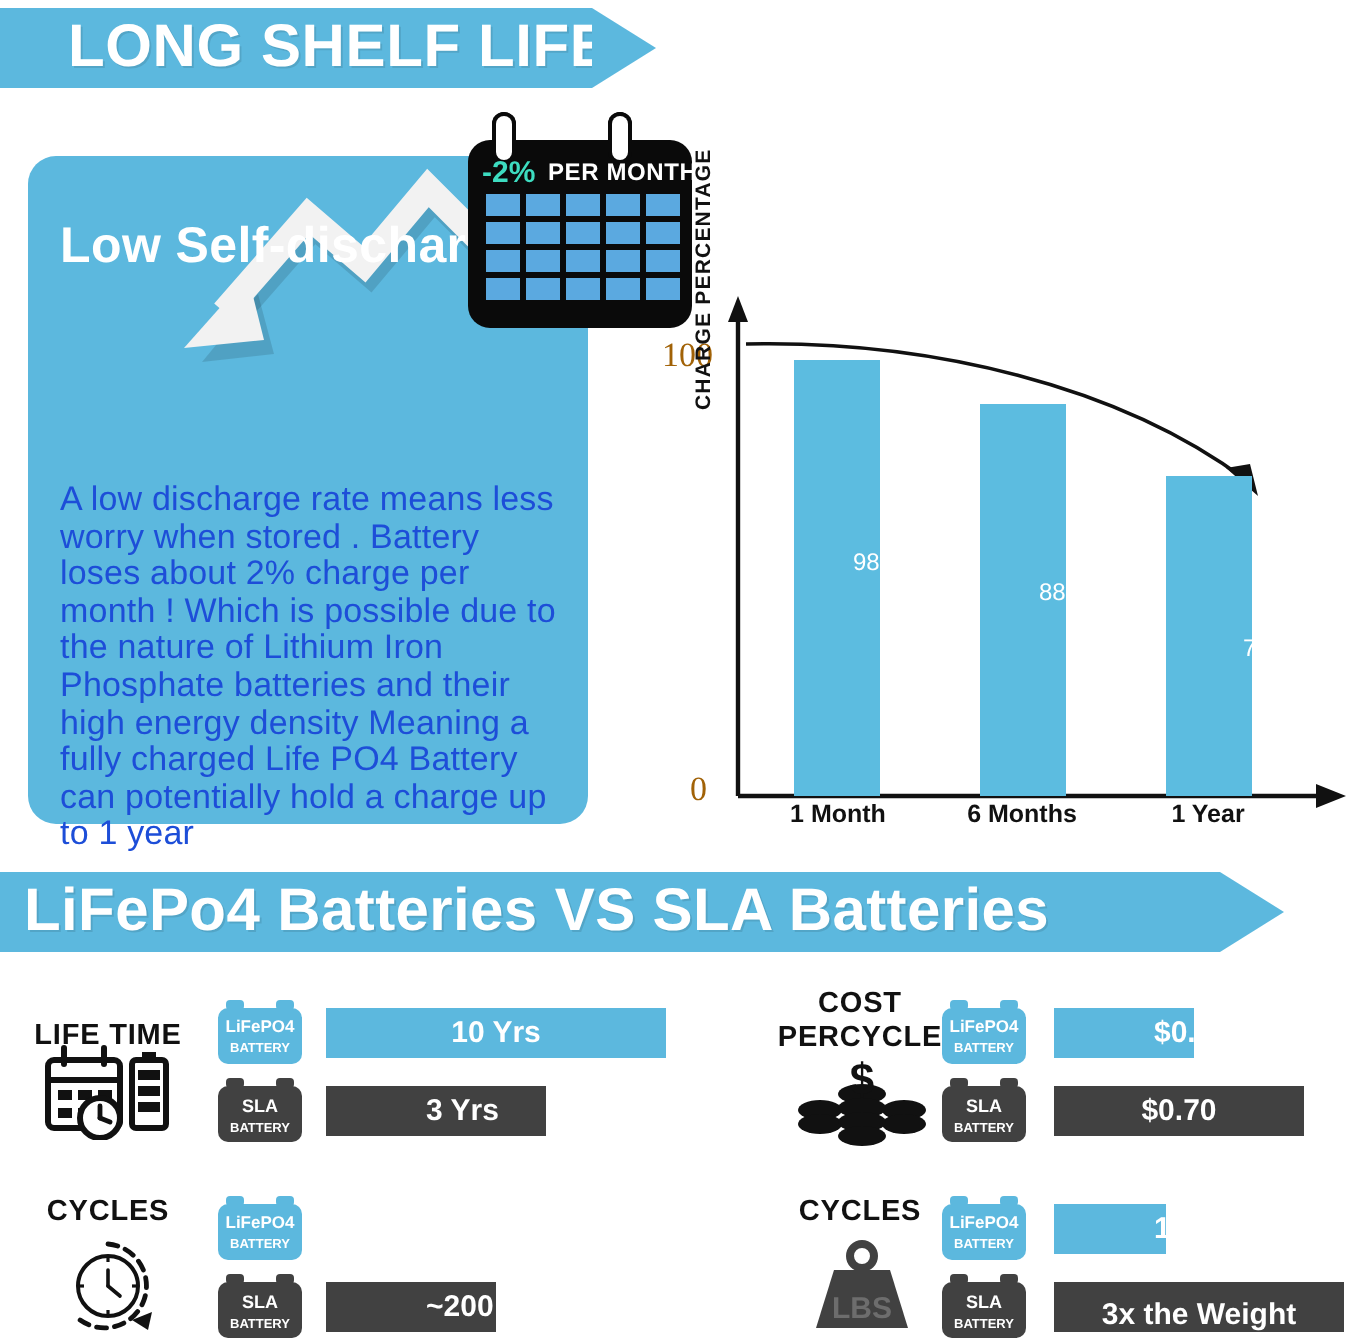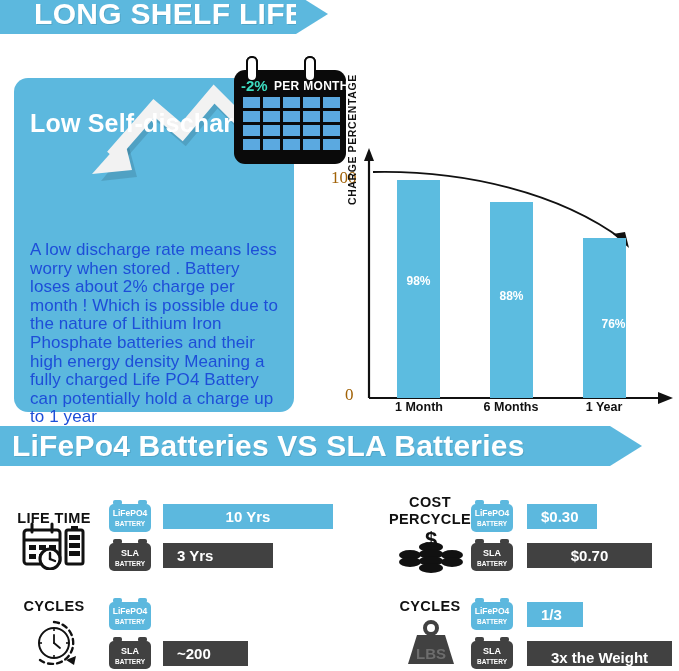--- a/index.html
+++ b/index.html
@@ -6,21 +6,21 @@
   body{
     width:679px;height:671px;
     background:#ffffff;
     font-family:"Liberation Sans", sans-serif;
     overflow:hidden;
     position:relative;
   }
   .stage{position:relative;width:679px;height:671px;}
 
   
-  .banner{position:absolute;height:30px;display:flex;align-items:flex-end;}
+  .banner{position:absolute;height:30px;display:flex;align-items:flex-start;}
   .banner .body{height:40px;background:#5cb8de;display:flex;align-items:center;
     box-sizing:border-box;}
   .banner .tip{width:0;height:0;border-top:20px solid transparent;
     border-bottom:20px solid transparent;border-left:32px solid #5cb8de;}
   .banner .txt{color:#ffffff;font-weight:bold;white-space:nowrap;
     text-shadow:1px 1px 0 rgba(0,0,0,.10);}
 
   #banner1{left:0;top:4px;}
   #banner1 .body{width:296px;padding-left:34px;}
   #banner1 .txt{font-size:30px;letter-spacing:.3px;}
@@ -42,34 +42,34 @@
 
   
   #cal{position:absolute;left:232px;top:52px;width:118px;height:116px;}
   .axisLbl{position:absolute;font-size:17px;color:#a16207;font-family:"Liberation Serif",serif;}
   #lbl100{left:331px;top:168px;}
   #lbl0{left:345px;top:385px;}
   #ylabel{position:absolute;left:346px;top:205px;width:140px;
     transform:rotate(-90deg);transform-origin:0 0;
     font-size:10.5px;font-weight:bold;letter-spacing:.6px;color:#111;}
   .bar{position:absolute;background:#5cbce0;}
-  .barVal{position:absolute;color:#fff;font-size:12px;font-weight:bold;
-    text-align:center;}
+  .barVal{position:absolute;color:#fff;font-size:12px;font-weight:normal;
+    text-align:center;padding-left:20px;}
   .xtick{position:absolute;font-size:12.5px;font-weight:bold;color:#111;
     text-align:center;}
   .cmpTitle{position:absolute;font-size:14.5px;font-weight:bold;color:#111;
     letter-spacing:.4px;text-align:center;line-height:17px;}
   .battIcon{position:absolute;width:44px;height:34px;}
   .valBar{position:absolute;height:25px;display:flex;align-items:center;
     box-sizing:border-box;}
   .valBar span{color:#fff;font-size:15px;font-weight:bold;width:100%;}
   .blue{background:#5cb8de;}
   .dark{background:#414141;}
   .ctr span{text-align:center;}
-  .lft span{text-align:left;padding-left:14px;}
+  .lft span{text-align:left;padding-left:14px;margin-left:36px;}
   .icoBox{position:absolute;}
 </style>
 </head>
 <body>
 
 <div class="stage">
 
   <div class="banner" id="banner1">
     <div class="body">
       <div class="txt">LONG SHELF LIFE</div>

